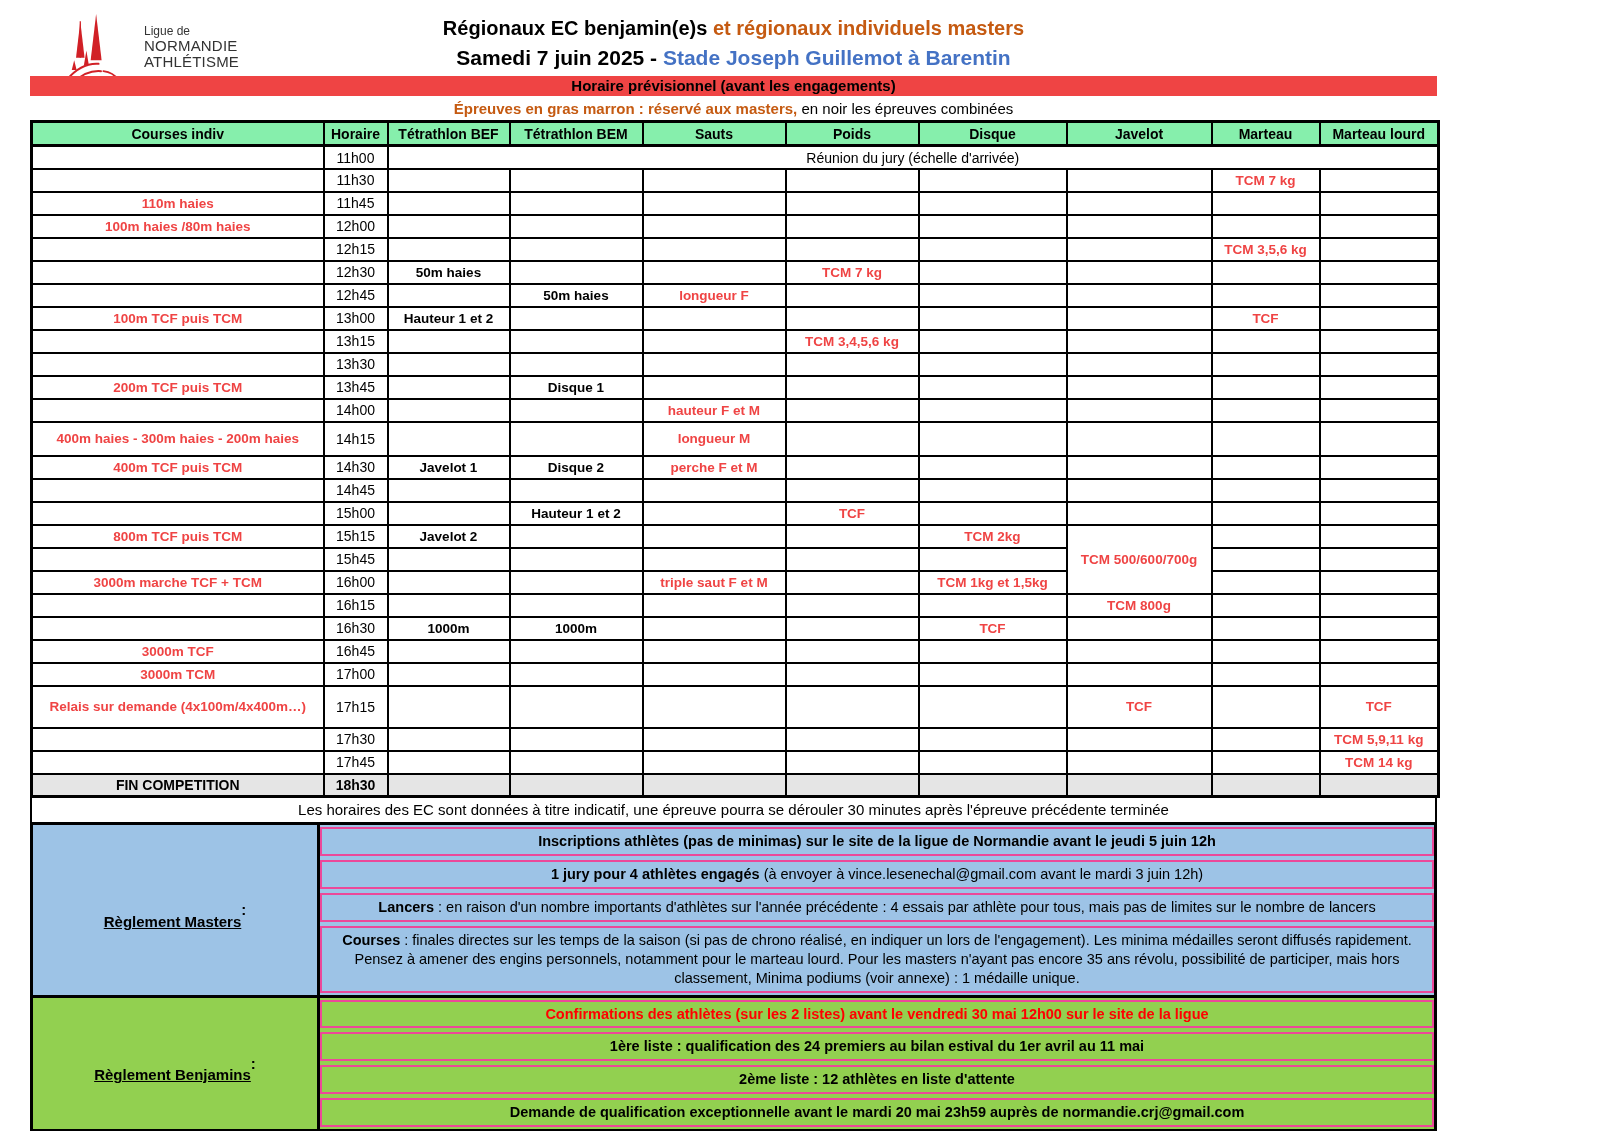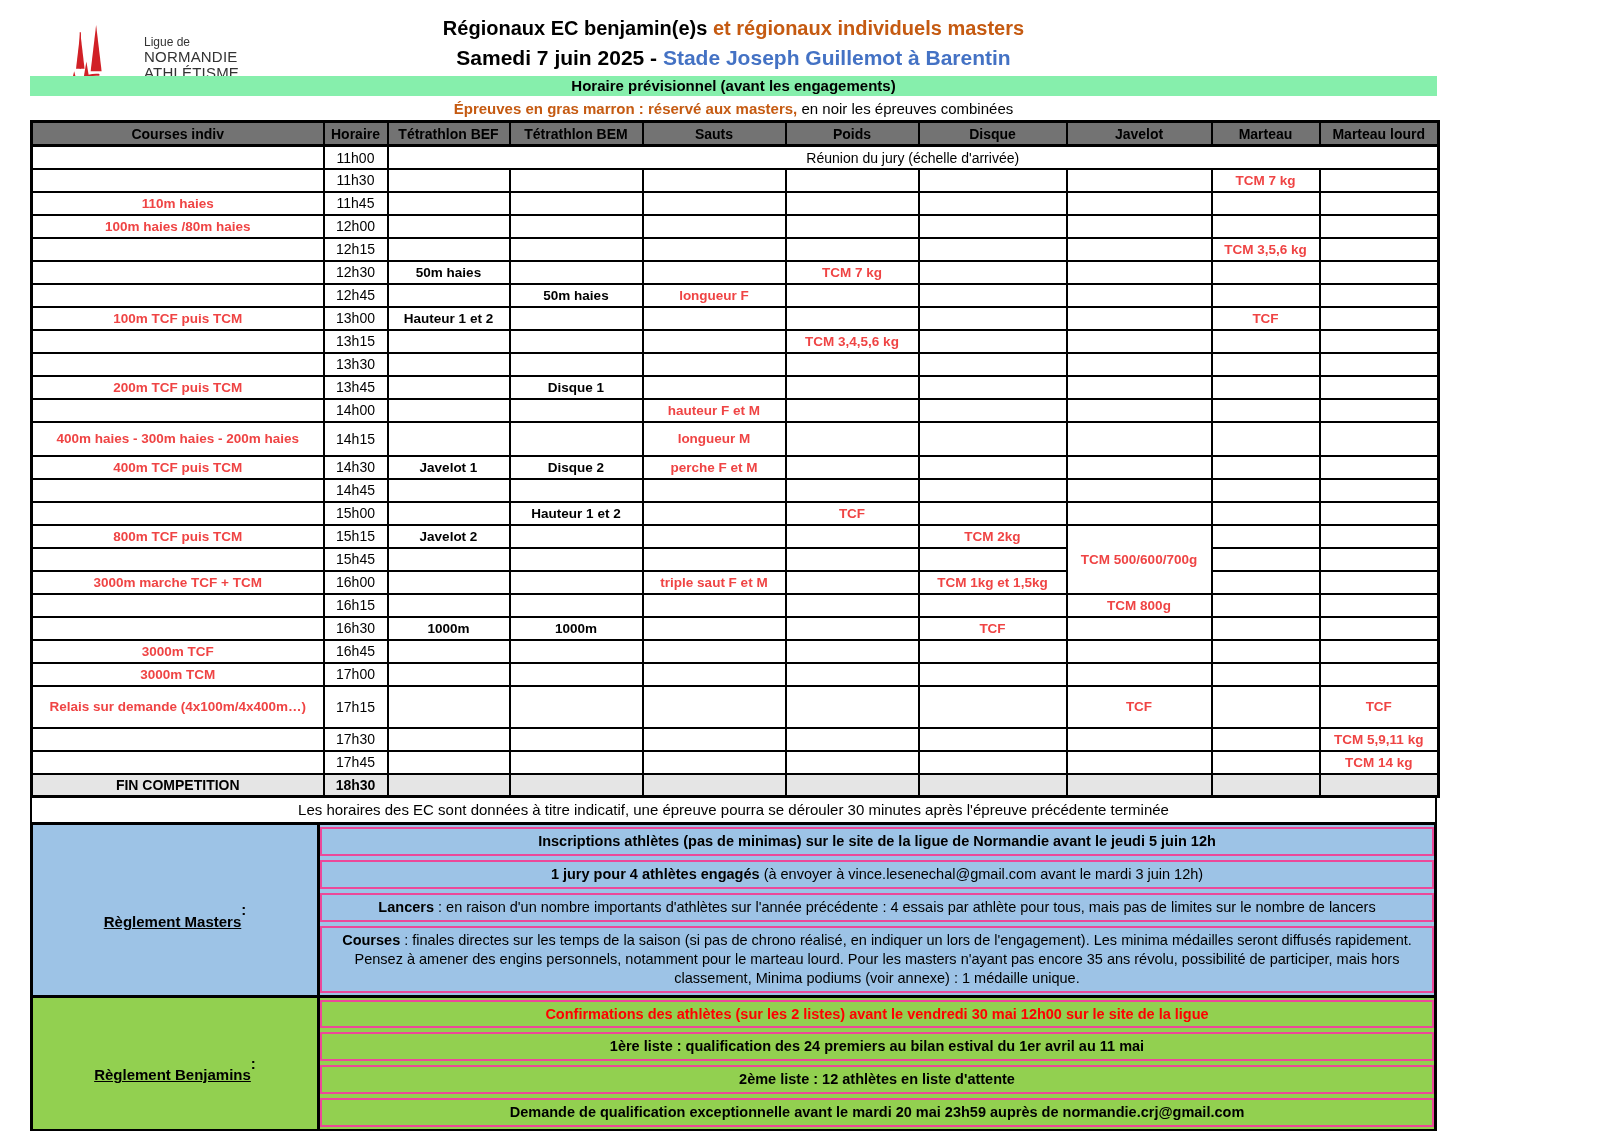--- a/index.html
+++ b/index.html
@@ -1,36 +1,36 @@
 <!DOCTYPE html>
 <html><head>
 <meta charset="utf-8">
 <style>
   html,body{margin:0;padding:0;background:#fff;}
   body{width:1600px;height:1131px;position:relative;font-family:"Liberation Sans",sans-serif;color:#000;overflow:hidden;}
   .content{position:absolute;left:30px;top:0;width:1407px;}
   
-  .logo{position:absolute;left:62px;top:20px;display:flex;align-items:center;gap:4px;}
+  .logo{position:absolute;left:62px;top:9px;display:flex;align-items:center;gap:4px;}
   .logo-text{line-height:1.08;color:#333;}
   .logo-line1{font-size:12px;}
   .logo-line2{font-size:15px;letter-spacing:.2px;}
   .logo-line3{font-size:15px;letter-spacing:.2px;}
   
   .titles{padding-top:13px;text-align:center;}
   .title{font-size:20px;font-weight:bold;line-height:1.5;}
   .title .brown{color:#C55A11;}
   .subtitle{font-size:21px;font-weight:bold;line-height:1.45;}
   .subtitle .blue{color:#4472C4;}
-  .banner{margin-top:3px;background:#86efac;height:20px;line-height:20px;text-align:center;font-weight:bold;font-size:15px;}
+  .banner{margin-top:3px;background:#ef4444;height:20px;line-height:20px;text-align:center;font-weight:bold;font-size:15px;}
   .legend{text-align:center;font-size:15px;padding:4px 0 3px;}
   .legend .brown{color:#C55A11;font-weight:bold;}
   
   table.sched{border-collapse:collapse;table-layout:fixed;width:1407px;border:3px solid #000;}
   table.sched th,table.sched td{border:2px solid #000;text-align:center;vertical-align:middle;overflow:hidden;white-space:nowrap;padding:0 2px;}
-  table.sched th{background:#737373;font-size:14px;height:21px;border-bottom:3px solid #000;}
+  table.sched th{background:#86efac;font-size:14px;height:21px;border-bottom:3px solid #000;}
   table.sched tr{height:23px;}
   td.time{font-size:14px;font-weight:normal;}
   td.tbot{vertical-align:bottom;padding-bottom:2px;}
   td.m{color:#ef4444;font-weight:bold;font-size:13.5px;}
   td.c{color:#000;font-weight:bold;font-size:13.5px;}
   td.p{font-weight:normal;font-size:14px;}
   tr.fin td{background:#e5e5e5;}
   tr.fin td.c{font-size:14px;}
   tr.fin td.time{font-weight:bold;}
   

